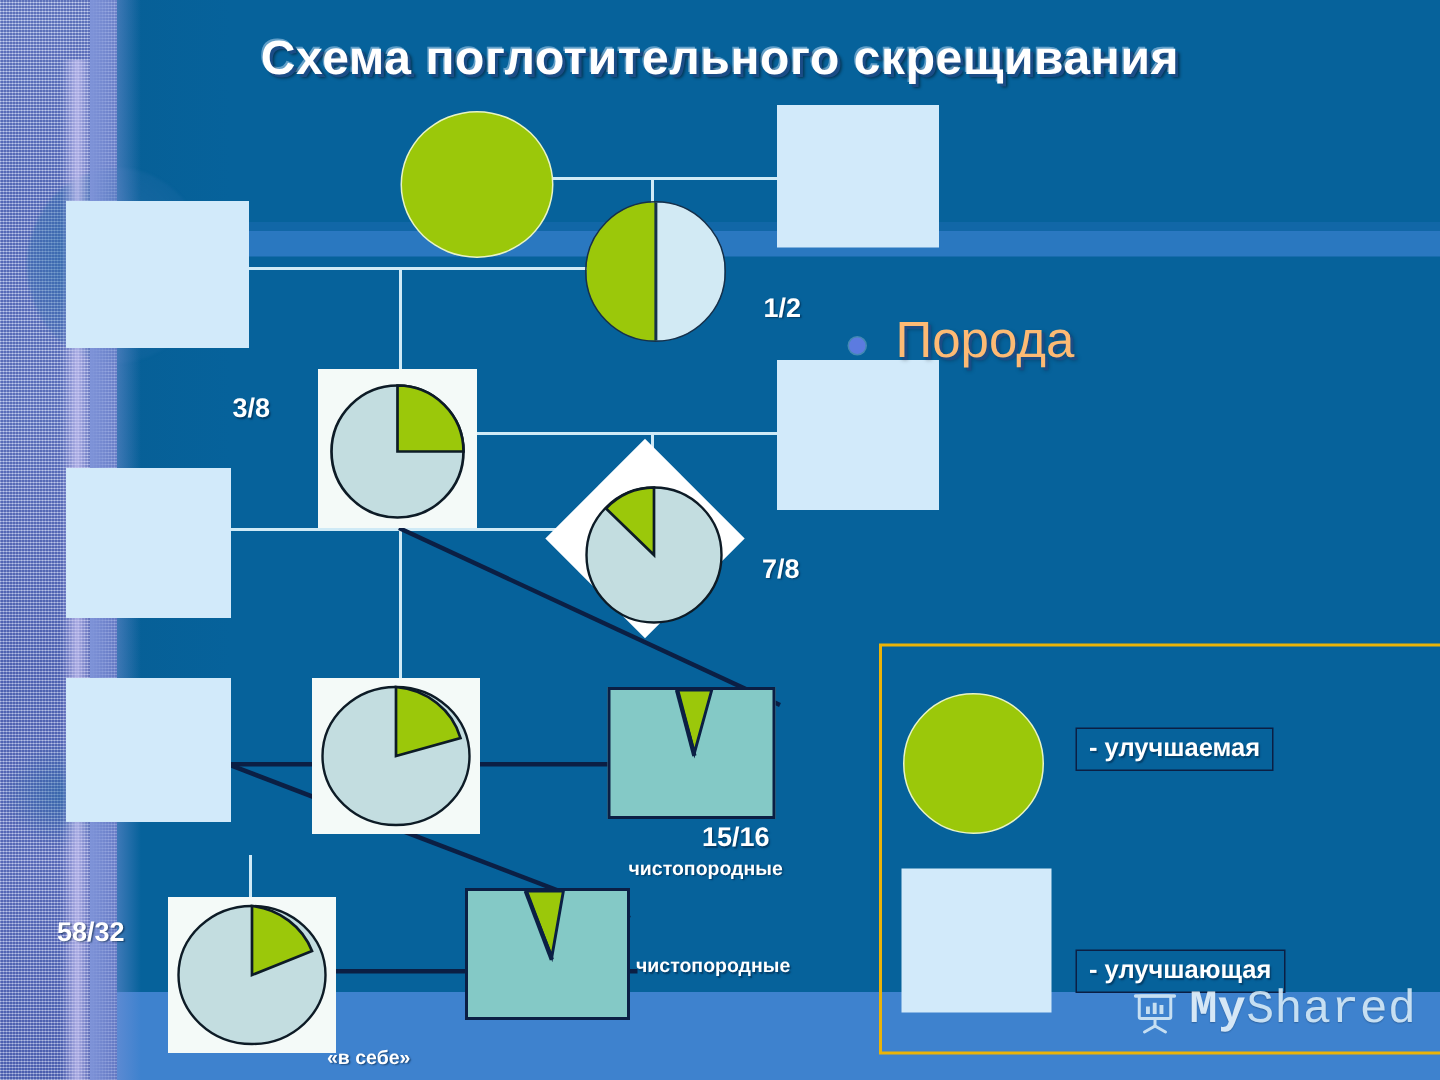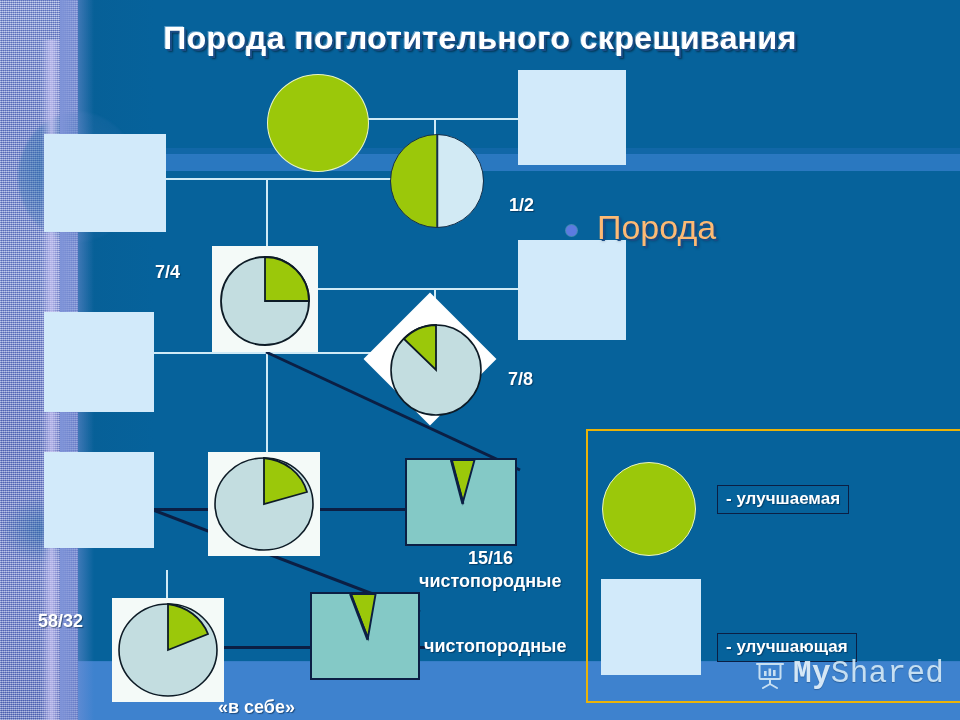--- a/index.html
+++ b/index.html
@@ -109,21 +109,21 @@
     position:absolute;background:#84C9C6;border:2.5px solid #0B1F44;box-sizing:border-box;z-index:11;
   }
   .sq-teal svg{position:absolute;left:0;top:0;width:100%;height:100%;}
 
   
   .lbl{
     position:absolute;color:#ffffff;font-weight:bold;z-index:30;
     text-shadow:1px 1px 1px rgba(0,30,60,.55);white-space:nowrap;
   }
   .lbl-frac{font-size:18px;}
-  .lbl-word{font-size:18px;}
+  .lbl-word{font-size:13px;}
 
   .poroda{
     position:absolute;z-index:30;color:#fdba74;font-size:34px;font-weight:normal;
     text-shadow:2px 2px 0 #1B4C86,2px 2px 3px rgba(0,0,0,.35);white-space:nowrap;
   }
   .bullet{
     position:absolute;width:11px;height:11px;border-radius:50%;
     background:#5C7BE0;box-shadow:0 0 0 1px rgba(255,255,255,.25);z-index:30;
   }
 
@@ -171,21 +171,21 @@
   <div class="bg-band2"></div>
   <div class="bg-band"></div>
 
   <div class="tex">
     <div class="tex-blob"></div>
     <div class="tex-blob2"></div>
     <div class="tex-stripe"></div>
   </div>
   <div class="tex-fade"></div>
 
-  <div class="title">Порода поглотительного скрещивания</div>
+  <div class="title">Схема поглотительного скрещивания</div>
 
   <div class="conn conn-h" style="left:366px;top:118px;width:160px;"></div>
   <div class="conn conn-v" style="left:434px;top:118px;height:60px;"></div>
 
   <div class="conn conn-h" style="left:158px;top:178px;width:280px;"></div>
   <div class="conn conn-v" style="left:266px;top:178px;height:72px;"></div>
 
   <div class="conn conn-h" style="left:314px;top:288px;width:208px;"></div>
   <div class="conn conn-v" style="left:434px;top:288px;height:28px;"></div>
 
@@ -248,21 +248,21 @@
   </div>
 
   <div class="sq-teal" style="left:310px;top:592px;width:110px;height:88px;">
     <svg viewBox="0 0 110 88" preserveAspectRatio="none">
       <path d="M40,0 L66,0 L58,46 Z" fill="#9BC80A" stroke="#0B1F44" stroke-width="2"></path>
       <line x1="40" y1="0" x2="58" y2="48" stroke="#0B1F44" stroke-width="3"></line>
     </svg>
   </div>
 
   <div class="lbl lbl-frac" style="left:509px;top:195px;">1/2</div>
-  <div class="lbl lbl-frac" style="left:155px;top:262px;">7/4</div>
+  <div class="lbl lbl-frac" style="left:155px;top:262px;">3/8</div>
   <div class="lbl lbl-frac" style="left:508px;top:369px;">7/8</div>
   <div class="lbl lbl-frac" style="left:468px;top:548px;">15/16</div>
   <div class="lbl lbl-frac" style="left:38px;top:611px;">58/32</div>
 
   <div class="lbl lbl-word" style="left:419px;top:571px;">чистопородные</div>
   <div class="lbl lbl-word" style="left:424px;top:636px;">чистопородные</div>
   <div class="lbl lbl-word" style="left:218px;top:697px;">«в себе»</div>
 
   <div class="bullet" style="left:566px;top:225px;"></div>
   <div class="poroda" style="left:597px;top:208px;">Порода</div>

